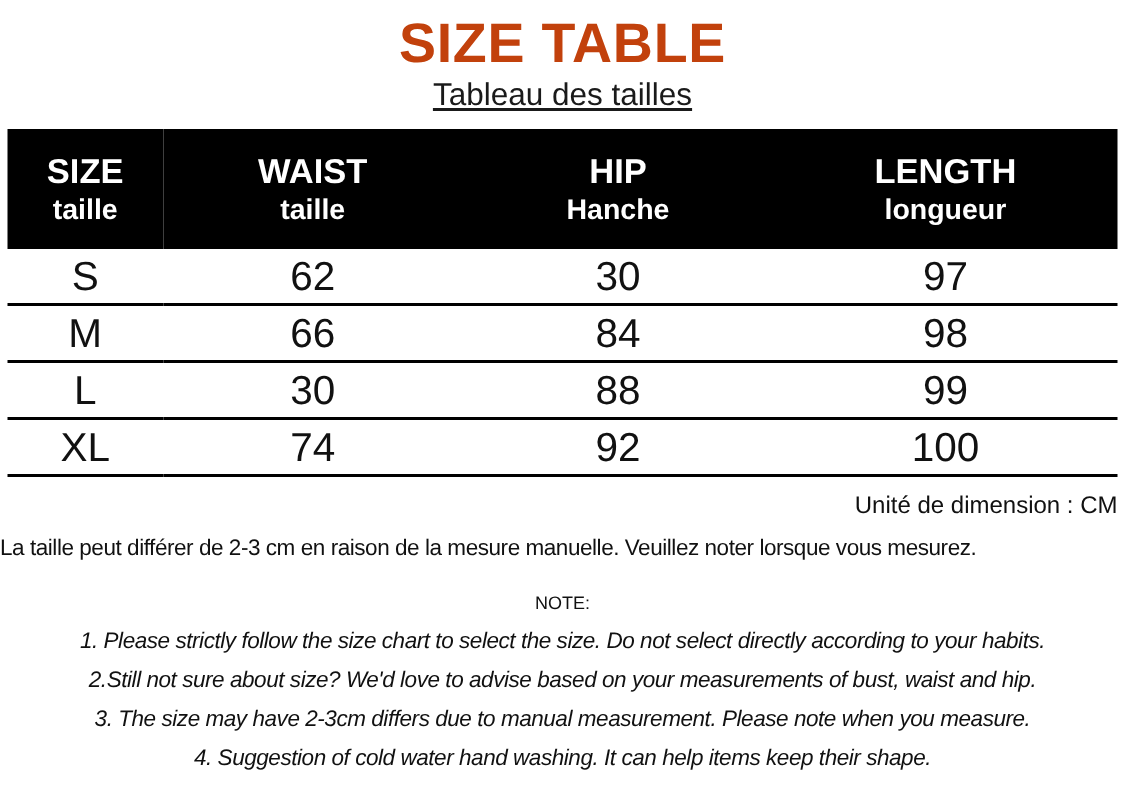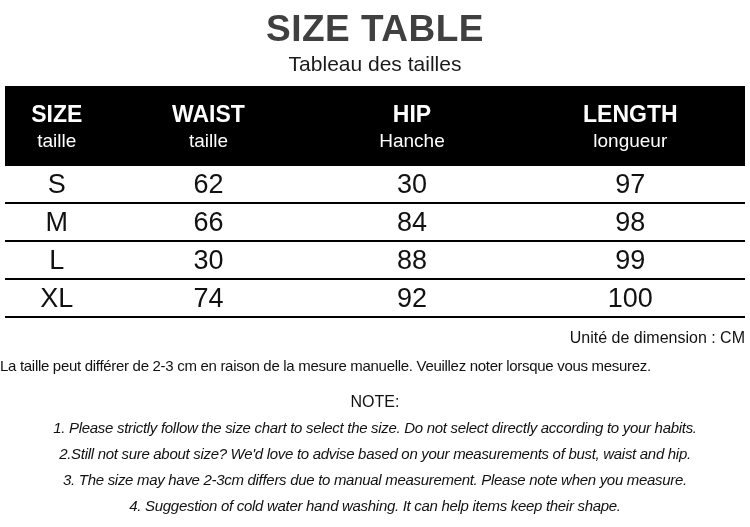--- a/index.html
+++ b/index.html
@@ -10,54 +10,54 @@
   html,body{margin:0;padding:0;background:#ffffff;}
   body{
     width:750px;height:527px;overflow:hidden;
     font-family:"Liberation Sans", sans-serif;
     color:var(--body-text);
   }
   .page{width:750px;height:527px;}
   .title{
     text-align:center;font-size:37px;font-weight:700;
     letter-spacing:0.5px;margin:8px 0 0;line-height:42px;
-    color:#404040;
+    color:#c2410c;
   }
   .subtitle{
     text-align:center;font-size:21px;font-weight:400;
-    margin:2px 0 10px;line-height:24px;color:#1a1a1a;
+    margin:2px 0 10px;line-height:24px;color:#1a1a1a;text-decoration:underline;
   }
   table.size-table{
     width:740px;margin:0 auto;border-collapse:collapse;table-layout:fixed;
   }
   .size-table col.c1{width:14%;}
   .size-table col.c2{width:27%;}
   .size-table col.c3{width:28%;}
   .size-table col.c4{width:31%;}
   .size-table thead th{
     background:var(--header-bg);color:var(--header-text);
     height:80px;padding:0;vertical-align:middle;text-align:center;
   }
   .h-main{font-size:23px;font-weight:700;line-height:26px;}
-  .h-sub{font-size:19px;font-weight:400;line-height:22px;margin-top:3px;}
+  .h-sub{font-size:19px;font-weight:700;line-height:22px;margin-top:3px;}
   .size-table tbody td{
     text-align:center;font-size:27px;font-weight:400;
     height:36px;line-height:36px;padding:0;
     border-bottom:2px solid #000;
   }
   .unit-line{
     width:740px;margin:10px auto 0;text-align:right;
     font-size:16px;font-weight:400;line-height:19px;
   }
   .fr-line{
     text-align:left;font-size:15px;letter-spacing:-0.3px;
     margin-top:9px;line-height:19px;white-space:nowrap;
   }
   .note-heading{
-    text-align:center;font-size:16px;font-weight:400;
+    text-align:center;font-size:12px;font-weight:400;
     margin-top:18px;line-height:18px;
   }
   .notes{
     text-align:center;font-size:15px;letter-spacing:-0.3px;
     line-height:26px;margin-top:4px;font-style:italic;
   }
   .notes .note-line{white-space:nowrap;}
 </style>
 </head>
 <body>

